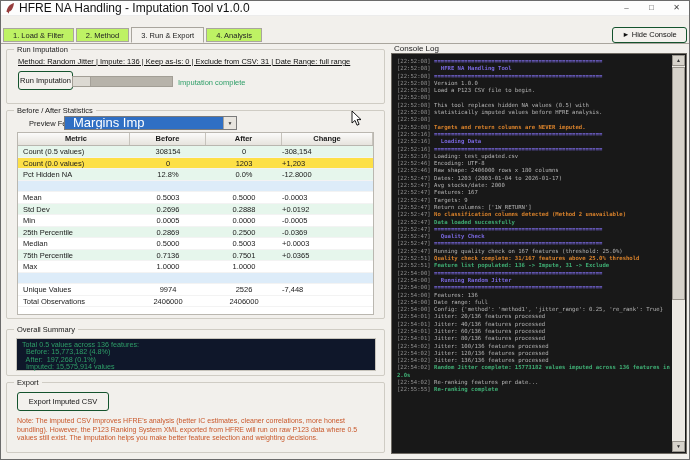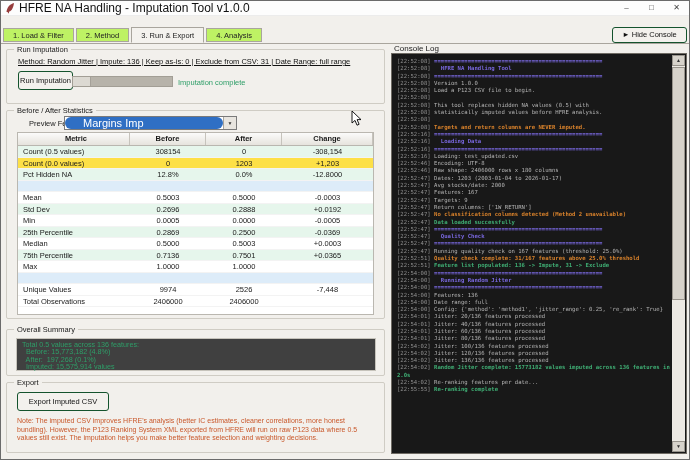--- a/index.html
+++ b/index.html
@@ -38,39 +38,39 @@
   .config-line { position:absolute; left:11px; top:7px; font-size:7.5px; color:#111; white-space:nowrap;text-decoration:underline; }
   .btn { background:#f3f1ed; border:1px solid #14532d; border-radius:3px; font-size:7.5px; color:#111; text-align:center; font-family:"Liberation Sans",sans-serif; }
   .run-btn { position:absolute; left:11px; top:21px; width:55px; height:19px; line-height:17px; }
   .progress { position:absolute; left:65px; top:26px; width:101px; height:11px; background:#b7b3aa; border:1px solid #a29e95; }
   .progress-fill { height:100%; background:#dcd9d2; border-right:1px solid #a5a199; }
   .run-status { position:absolute; left:171px; top:28px; font-size:7.5px; color:#2e9e68; white-space:nowrap; }
 
   
   .preview-label { position:absolute; left:22px; top:8px; font-size:7.5px; }
   .combo { position:absolute; left:57px; top:5px; width:173px; height:14px; border:1px solid #7a7a7a; background:#fff; display:flex; }
-  .combo-field { flex:1; background:#2f6fc4; color:#fff; font-size:11px; line-height:12px; padding-left:18px; white-space:nowrap; overflow:hidden;border-radius:6px; }
+  .combo-field { flex:1; background:#2f6fc4; color:#fff; font-size:13px; line-height:12px; padding-left:8px; white-space:nowrap; overflow:hidden; }
   .combo-btn { width:13px; background:#e8e5df; border-left:1px solid #a8a49c; text-align:center; font-size:5px; line-height:12px; color:#333; }
 
   .table-wrap { position:absolute; left:10px; top:21px; width:357px; height:183px; background:#fff; border:1px solid #bab7b0; overflow:hidden; }
   .thead { display:flex; height:13px; background:linear-gradient(#fbfbfa,#e6e3dd); border-bottom:1px solid #b9b6af; font-weight:bold; }
   .thead .hc { font-size:7.5px; line-height:12px; text-align:center; border-right:1px solid #c6c3bc; }
   .trow { display:flex; height:11.5px; border-bottom:1px solid #f3f3f3; }
   .trow span { font-size:7.5px; line-height:11px; white-space:nowrap; overflow:hidden; }
   .col-m { width:112px; padding-left:5px; text-align:left; }
   .col-b { width:76px;  text-align:center; }
   .col-a { width:76px;  text-align:center; }
-  .col-c { width:91px;  text-align:center; }
+  .col-c { width:91px;  }
   .hl-positive  { background:#e6f6ec; }
   .hl-negative  { background:#fde047; }
   .hl-separator { background:#ddecf9; }
   .hl-none      { background:#ffffff; }
 
   
-  .summary-box { position:absolute; left:9px; top:8px; width:360px; height:33px; border:1px solid #c6c3bb; background:#404040; padding:2px 5px; }
+  .summary-box { position:absolute; left:9px; top:8px; width:360px; height:33px; border:1px solid #c6c3bb; background:#0f172a; padding:2px 5px; }
   .summary-line { font-size:7.2px; line-height:7.4px; color:#2e9e68; white-space:pre; }
 
   
   .export-btn { position:absolute; left:10px; top:9px; width:92px; height:19px; line-height:17px; }
   .export-note { position:absolute; left:10px; top:34px; width:359px; font-size:7px; line-height:8.6px; color:#c9582b; }
 
   
   .hide-btn { position:absolute; left:611px; top:26px; width:75px; height:16px; line-height:14px; font-size:7.5px; }
   .console-label { position:absolute; left:393px; top:43px; font-size:8px; }
   .console { position:absolute; left:390px; top:52px; width:296px; height:401px; background:#181818; border:1px solid #6e6a63; }

